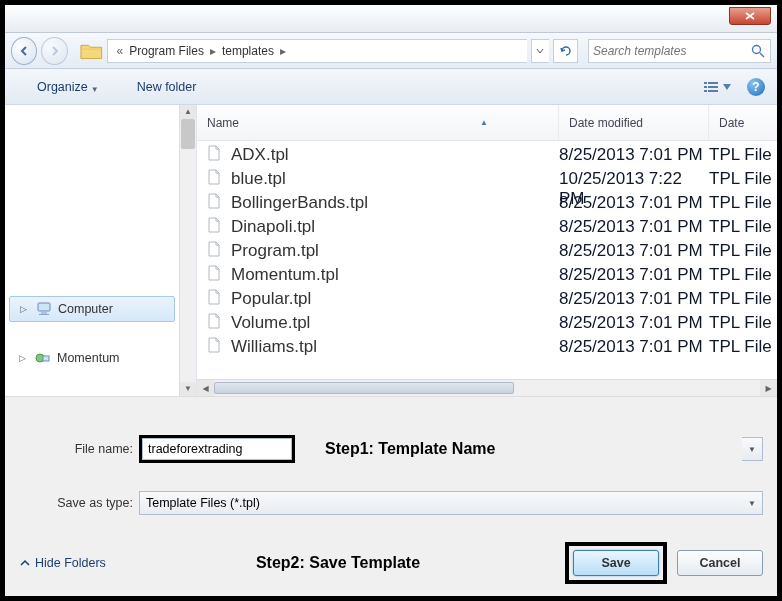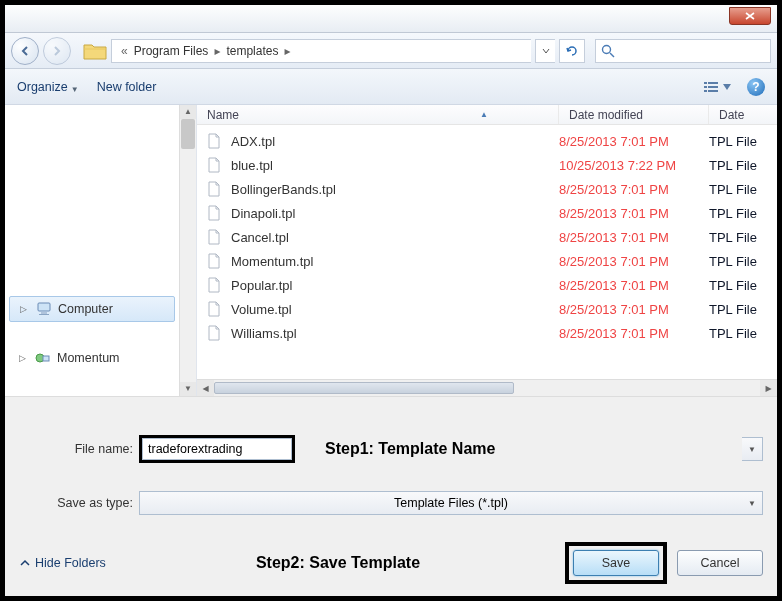--- a/index.html
+++ b/index.html
@@ -18,73 +18,73 @@
 .breadcrumb { flex: 0 0 auto; height: 24px; background: #fff; border: 1px solid #c5cedb; display: flex; align-items: center; padding: 0 6px; font-size: 12px; color: #333; width: 420px; border-right: none; }
 .breadcrumb span { padding: 0 3px; }
 .bc-arrow { color: #666; padding: 0 3px; }
 .bc-drop { width: 20px; height: 24px; border: 1px solid #c5cedb; border-right: none; background: #fff; display: flex; align-items: center; justify-content: center; }
 .refresh-btn { width: 26px; height: 24px; border: 1px solid #c5cedb; background: #fff; display: flex; align-items: center; justify-content: center; cursor: pointer; }
 .searchbox { flex: 1; height: 24px; border: 1px solid #c5cedb; background: #fff; margin-left: 6px; display: flex; align-items: center; padding: 0 4px; }
 .searchbox input { border: none; outline: none; font-size: 12px; color: #888; font-style: italic; flex: 1; background: transparent; }
 .search-icon { width: 16px; height: 16px; }
 
 .toolbar { height: 36px; background: linear-gradient(to bottom, #f3f7fb, #e3eaf3); display: flex; align-items: center; padding: 0 12px; border-bottom: 1px solid #d0d8e4; gap: 18px; }
-.toolbar-item { font-size: 12.5px; color: #1a3e6f; cursor: pointer; display: flex; align-items: flex-end; gap: 3px; }
+.toolbar-item { font-size: 12.5px; color: #1a3e6f; cursor: pointer; display: flex; align-items: flex-end; gap: 3px; margin-left: 20px; }
 .tb-drop { font-size: 8px; color: #567; }
 .toolbar-right { margin-left: auto; display: flex; align-items: center; gap: 14px; }
 .view-btn { width: 32px; height: 20px; display: flex; align-items: center; justify-content: center; cursor: pointer; }
 .help-btn { width: 18px; height: 18px; background: radial-gradient(circle at 35% 30%, #8ac5f4, #1e6bb8); border-radius: 50%; color: #fff; font-weight: bold; font-size: 12px; text-align: center; line-height: 18px; cursor: pointer; }
 
 .body { flex: 1; display: flex; background: #fff; overflow: hidden; }
 .sidebar { width: 192px; border-right: 1px solid #e0e5ed; display: flex; position: relative; }
 .tree { flex: 1; padding-top: 6px; font-size: 12.5px; color: #333; }
 .tree-spacer { height: 185px; }
 .tree-item { padding: 4px 8px 4px 14px; display: flex; align-items: center; gap: 6px; cursor: pointer; }
 .tree-item.selected { background: linear-gradient(to bottom, #eaf3fc, #d6e8f9); border: 1px solid #a8c8e8; border-radius: 2px; margin: 0 4px; padding-left: 10px; }
 .tree-arrow { font-size: 9px; color: #666; width: 10px; }
 .tree-icon { width: 16px; height: 16px; }
 .sb-scroll { width: 17px; background: #f0f0f0; border-left: 1px solid #ddd; position: relative; }
 .sb-scroll .thumb { position: absolute; top: 14px; left: 1px; right: 1px; height: 30px; background: #c8c8c8; border-radius: 2px; }
 .sb-scroll .arr { position: absolute; left: 0; right: 0; height: 14px; background: #e8e8e8; font-size: 8px; text-align: center; line-height: 14px; color: #666; }
 .sb-scroll .arr.up { top: 0; }
 .sb-scroll .arr.down { bottom: 0; }
 
 .filepane { flex: 1; display: flex; flex-direction: column; overflow: hidden; }
-.columns { height: 20px; display: flex; border-bottom: 1px solid #e5e5e5; background: linear-gradient(to bottom, #fdfdfe, #f3f5f8); font-size: 12px; color: #445; }
+.columns { height: 36px; display: flex; border-bottom: 1px solid #e5e5e5; background: linear-gradient(to bottom, #fdfdfe, #f3f5f8); font-size: 12px; color: #445; }
 .col { padding: 4px 10px; border-right: 1px solid #eaeaea; display: flex; align-items: center; gap: 4px; }
 .col-name { flex: 1; }
 .col-date { width: 150px; }
 .col-type { width: 68px; border-right: none; }
 .sort-ind { font-size: 8px; color: #4a7bb5; }
 .filelist { flex: 1; overflow: hidden; padding: 4px 0; }
-.file-row { display: flex; height: 24px; align-items: center; font-size: 13px; color: #333; padding-left: 10px; cursor: pointer; }
+.file-row { display: flex; height: 24px; align-items: flex-start; font-size: 17px; color: #333; padding-left: 10px; cursor: pointer; }
 .file-icon { width: 14px; height: 16px; margin-right: 10px; flex-shrink: 0; }
 .fn { flex: 1; }
-.fd { width: 150px; color: #ef4444; }
+.fd { width: 150px; color: #0f172a; }
 .ft { width: 68px; color: #0f172a; }
 .hscroll { height: 17px; background: #f0f0f0; border-top: 1px solid #ddd; display: flex; }
 .hscroll .arr { width: 17px; background: #e8e8e8; font-size: 8px; text-align: center; line-height: 17px; color: #666; }
 .hscroll .track { flex: 1; position: relative; }
 .hscroll .thumb { position: absolute; top: 2px; bottom: 2px; left: 0; width: 55%; background: linear-gradient(to bottom, #e0e6ee, #c8d2de); border: 1px solid #b0bac8; border-radius: 2px; }
 
 .bottom { background: #f0f0f0; padding: 10px 14px 12px 14px; border-top: 1px solid #ddd; }
 .field-row { display: flex; align-items: center; margin-bottom: 7px; margin-top: 28px; }
 .field-label { width: 120px; text-align: right; font-size: 12.5px; color: #333; padding-right: 6px; }
 .filename-box { border: 3px solid #000; padding: 0; }
 .filename-input { height: 22px; border: 1px solid #aebed0; background: #fff; font-size: 12.5px; padding: 0 5px; width: 150px; outline: none; }
 .step-label { font-weight: bold; font-size: 16px; color: #000; margin-left: 30px; }
-.combo { flex: 1; height: 24px; border: 1px solid #aebed0; background: linear-gradient(to bottom, #f8f9fb, #e8ecf2); font-size: 12.5px; padding: 0 6px; display: flex; align-items: center; cursor: pointer; position: relative; justify-content: center; }
+.combo { flex: 1; height: 24px; border: 1px solid #aebed0; background: linear-gradient(to bottom, #f8f9fb, #e8ecf2); font-size: 12.5px; padding: 0 6px; display: flex; align-items: center; cursor: pointer; position: relative; }
 .combo .cdrop { position: absolute; right: 6px; font-size: 8px; color: #555; }
 .filename-wrap { flex: 1; display: flex; align-items: center; justify-content: space-between; }
 
 .actions { display: flex; align-items: center; padding-top: 20px; }
 .hide-folders { font-size: 12.5px; color: #1a3e6f; cursor: pointer; display: flex; align-items: center; gap: 4px; }
 .step2 { font-weight: bold; font-size: 16px; margin-left: 150px; }
 .btns { margin-left: auto; display: flex; gap: 10px; align-items: center; }
-.btn { width: 86px; height: 26px; border: 1px solid #8a9bb0; background: linear-gradient(to bottom, #fdfefe, #e5ebf2); font-size: 12.5px; color: #333; cursor: pointer; border-radius: 3px; }
+.btn { width: 86px; height: 26px; border: 1px solid #8a9bb0; background: linear-gradient(to bottom, #fdfefe, #e5ebf2); font-size: 12.5px; color: #333; cursor: pointer; border-radius: 3px; font-weight: bold; }
 .btn.primary { border: 1px solid #3c7fb1; background: linear-gradient(to bottom, #eaf6fd, #b8def7); box-shadow: 0 0 2px #6cb5e8; }
 .save-hl { border: 4px solid #000; padding: 4px; }
 </style>
 </head>
 <body>
 
 <div class="window">
 
   <div class="titlebar">
     <div class="close-btn">
@@ -121,20 +121,21 @@
           <path d="M1 2 L4 6 L7 2" stroke="#555" fill="none"></path>
         </svg>
     </div>
     <div class="refresh-btn">
       <svg width="14" height="14" viewBox="0 0 14 14">
         <path d="M3 7 A4 4 0 1 1 7 11" stroke="#2a6db5" stroke-width="1.5" fill="none"></path>
         <path d="M2 4 L3 7 L6 6" stroke="#2a6db5" stroke-width="1.5" fill="none"></path>
       </svg>
     </div>
     <div class="searchbox">
+      <input placeholder="Search templates" style="">
       <svg class="search-icon" viewBox="0 0 16 16">
         <circle cx="6.5" cy="6.5" r="4" stroke="#4a7bb5" stroke-width="1.4" fill="none"></circle>
         <path d="M10 10 L14 14" stroke="#4a7bb5" stroke-width="1.4"></path>
       </svg>
     </div>
   </div>
 
   <div class="toolbar">
     <div class="toolbar-item">
       <span>Organize</span>
@@ -237,21 +238,21 @@
             </svg>
             <span class="fn">Dinapoli.tpl</span>
             <span class="fd">8/25/2013 7:01 PM</span>
             <span class="ft">TPL File</span>
           </div>
           <div class="file-row">
             <svg class="file-icon" viewBox="0 0 14 16">
               <path d="M2 1 L9 1 L12 4 L12 15 L2 15 Z" fill="#fff" stroke="#b0b8c4"></path>
               <path d="M9 1 L9 4 L12 4" fill="none" stroke="#b0b8c4"></path>
             </svg>
-            <span class="fn">Cancel.tpl</span>
+            <span class="fn">Program.tpl</span>
             <span class="fd">8/25/2013 7:01 PM</span>
             <span class="ft">TPL File</span>
           </div>
           <div class="file-row">
             <svg class="file-icon" viewBox="0 0 14 16">
               <path d="M2 1 L9 1 L12 4 L12 15 L2 15 Z" fill="#fff" stroke="#b0b8c4"></path>
               <path d="M9 1 L9 4 L12 4" fill="none" stroke="#b0b8c4"></path>
             </svg>
             <span class="fn">Momentum.tpl</span>
             <span class="fd">8/25/2013 7:01 PM</span>

